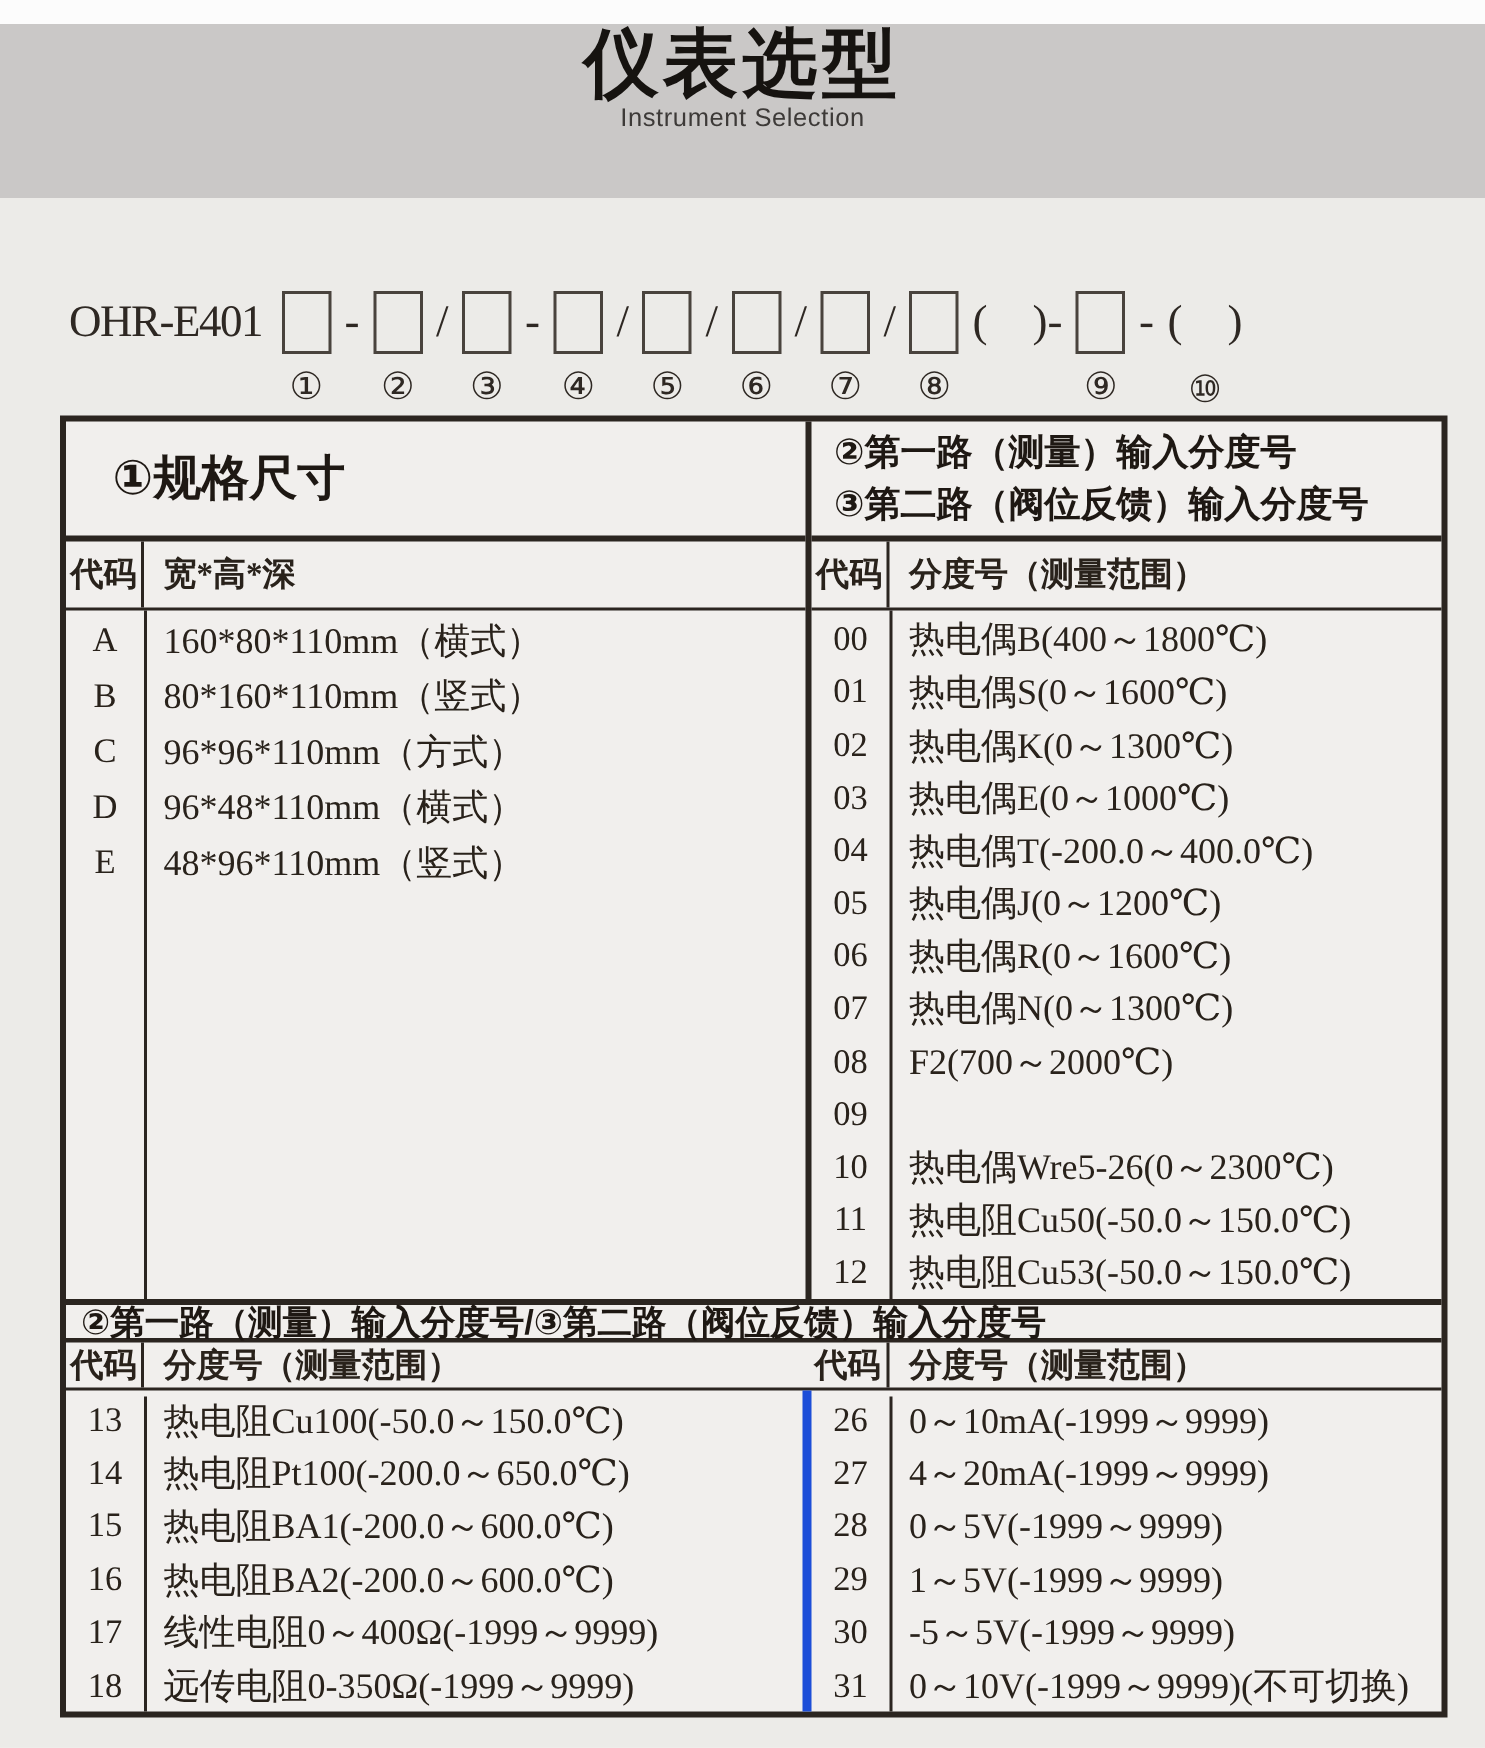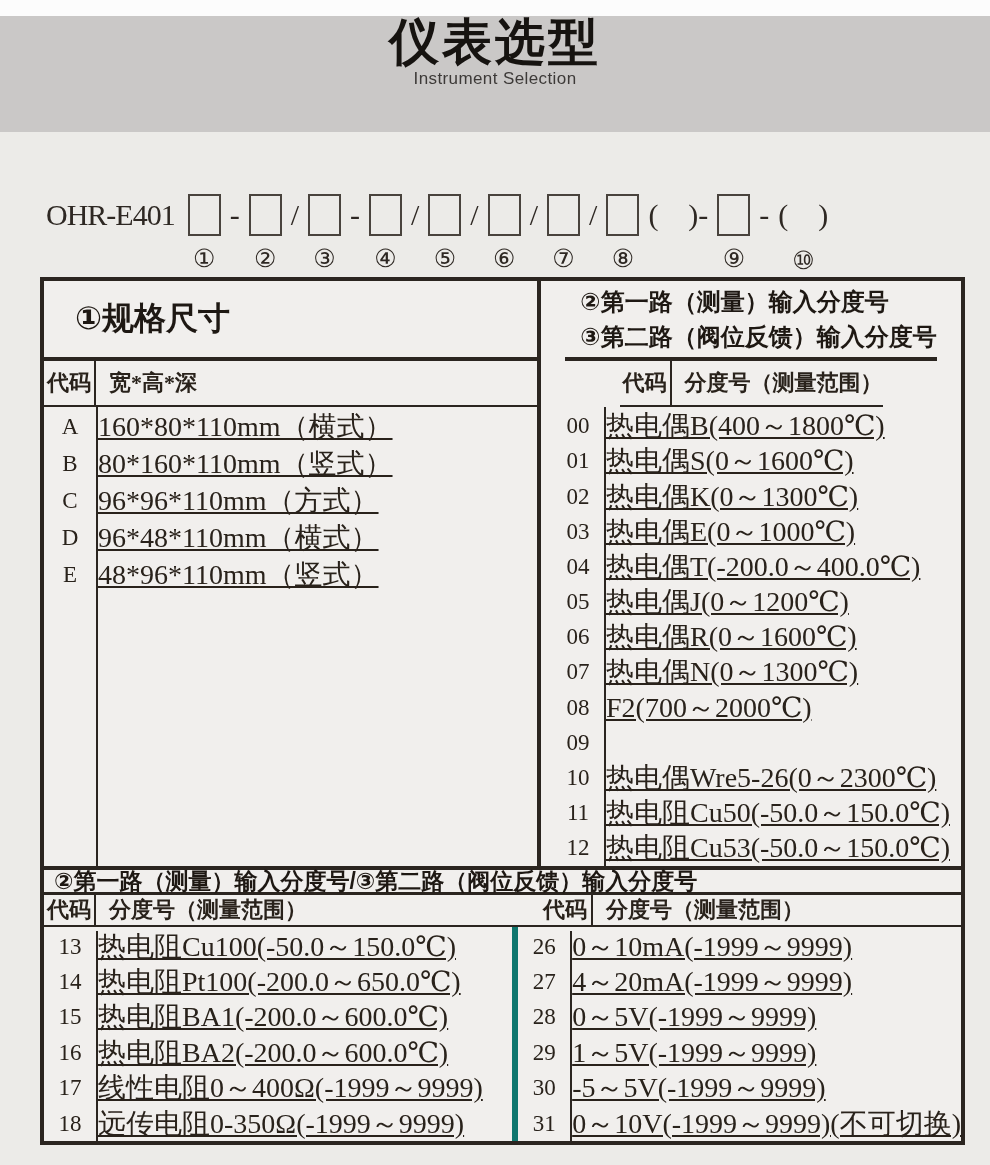--- a/index.html
+++ b/index.html
@@ -51,21 +51,21 @@
   
   .sel-table {
     margin: 3px 0 0 40px; width: 925px;
     border: 4px solid #2b2520; background: #f1efed;
   }
   .ink-r2 { border-right: 2px solid #2b2520; }
 
   .s1-body { display: flex; border-bottom: 4px solid #2b2520; height: 589px; }
   .half { display: flex; flex-direction: column; }
   .half-l { width: 497px; border-right: 4px solid #2b2520; }
-  .half-r { flex: 1; align-items: center; }
+  .half-r { flex: 1; }
   .h-head {
     height: 80px; border-bottom: 4px solid #2b2520;
     display: flex; flex-direction: column; justify-content: center;
     padding-left: 31px;
     font-family: "Liberation Sans", "DejaVu Sans", sans-serif;
     font-weight: 700; font-size: 32px; color: #1e1813;
   }
   .half-r .h-head { font-size: 24px; line-height: 35px; padding-left: 15px; }
   .h-sub { height: 46px; border-bottom: 2px solid #2b2520; display: flex; align-items: stretch; font-weight: 700; font-size: 22px; }
   .h-sub .code-c { width: 52px; display: flex; align-items: center; justify-content: center; }
@@ -73,42 +73,42 @@
 
   .d-block { flex: 1; position: relative; padding-top: 2px; }
   .d-block::before {
     content: ""; position: absolute; left: 52px; top: 0; bottom: 0;
     width: 2px; background: #2b2520;
   }
   .trow { display: flex; align-items: center; }
   .half-l .trow { height: 36.8px; }
   .half-r .trow { height: 35.2px; }
   .tcode { width: 52px; text-align: center; font-size: 23px; flex: none; }
-  .tdesc { padding-left: 2px; font-size: 28px; white-space: nowrap; text-decoration: underline; }
+  .tdesc { padding-left: 13px; font-size: 24px; white-space: nowrap; }
 
   
   .s2-title {
     height: 25px; border-bottom: 3px solid #2b2520;
     display: flex; align-items: center; padding-left: 10px;
     font-family: "Liberation Sans", "DejaVu Sans", sans-serif;
     font-weight: 700; font-size: 23px; color: #1e1813;
   }
   .s2-head { height: 32px; border-bottom: 2px solid #2b2520; display: flex; align-items: stretch; font-weight: 700; font-size: 22px; }
   .s2-head .c1 { width: 52px; display: flex; align-items: center; justify-content: center; }
   .s2-head .d1 { width: 443px; display: flex; align-items: center; padding-left: 13px; }
   .s2-head .c2 { width: 54px; display: flex; align-items: center; justify-content: center; }
   .s2-head .d2 { flex: 1; display: flex; align-items: center; padding-left: 13px; }
 
   .s2-body { display: flex; height: 214px; }
   .s2-half { position: relative; padding-top: 2px; }
   .s2-half::before {
     content: ""; position: absolute; left: 52px; top: 4px; bottom: 0;
     width: 2px; background: #2b2520;
   }
-  .s2-left { width: 497px; border-right: 6px solid #0f766e; }
+  .s2-left { width: 497px; border-right: 6px solid #1d4ed8; }
   .s2-right { flex: 1; }
   .s2-half .trow { height: 35.4px; }
 </style>
 </head>
 <body>
 
 <div class="top-strip"></div>
 
 <div class="hero">
   <div class="hero-title">仪表选型</div>

